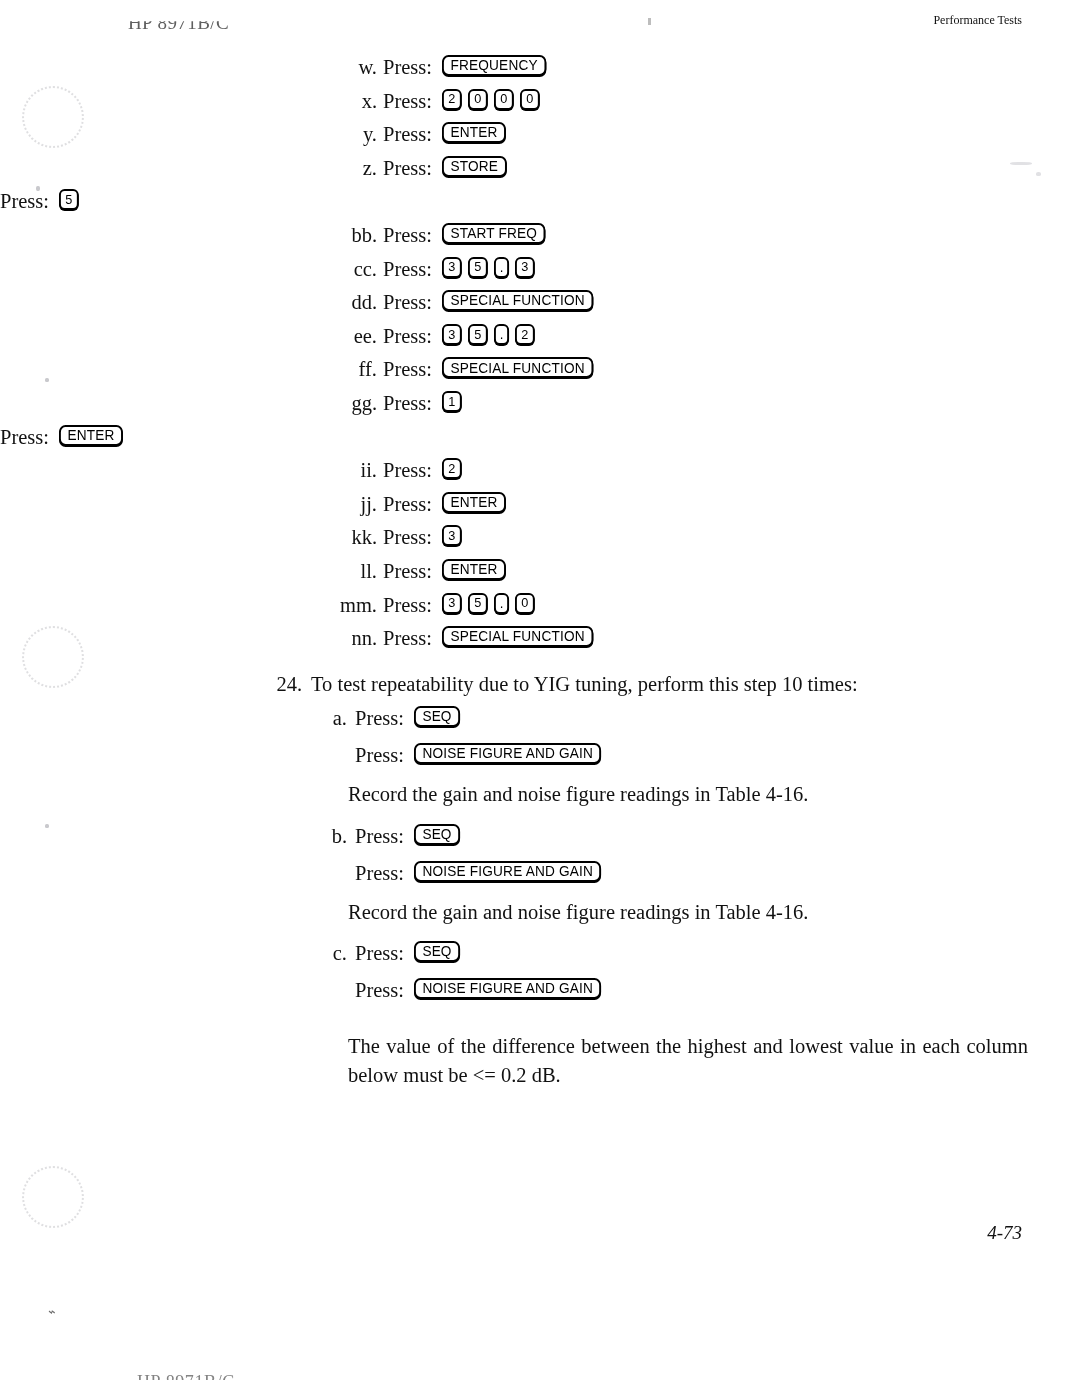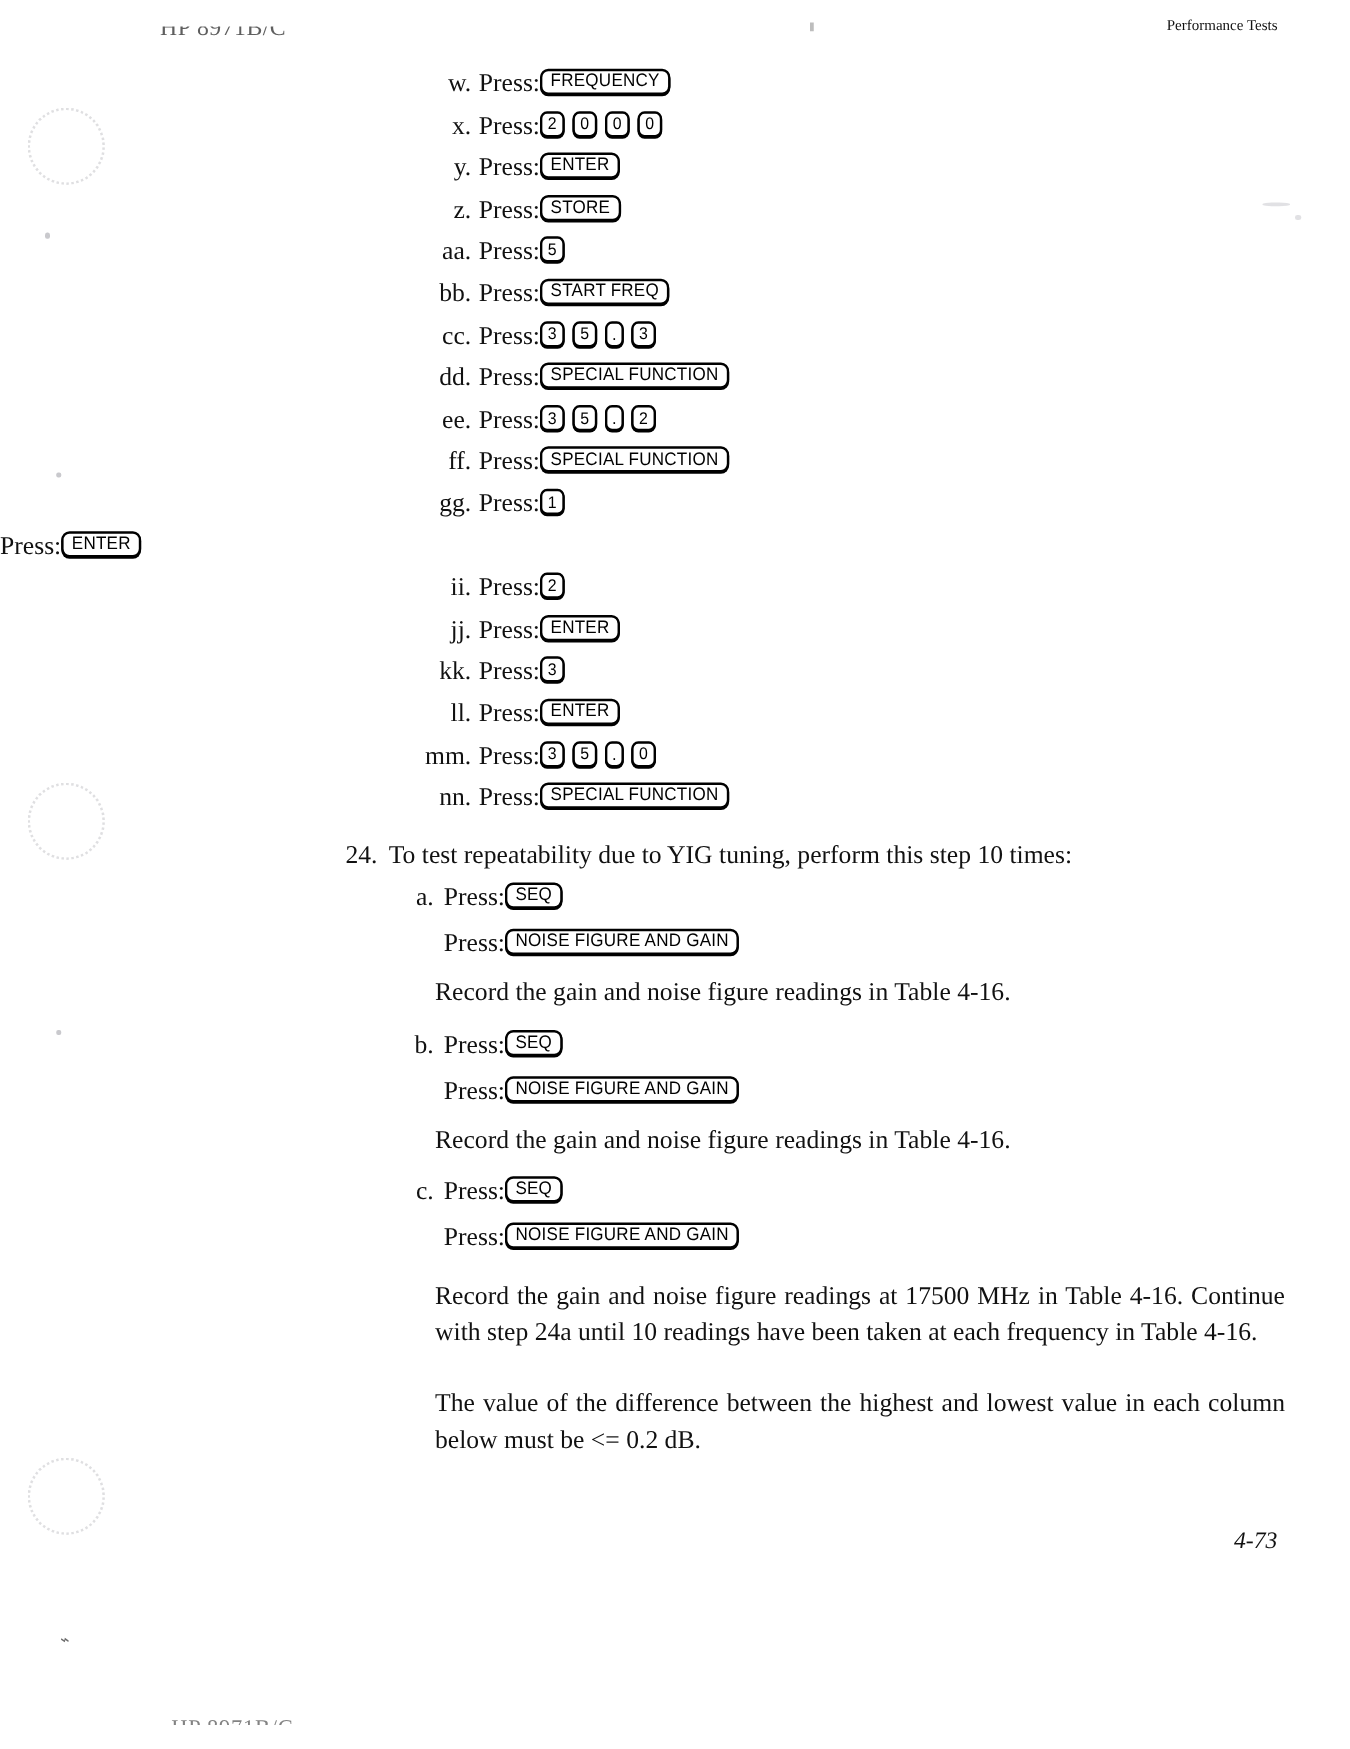--- a/index.html
+++ b/index.html
@@ -108,21 +108,21 @@
   }
   .press-word {
     font-size: 20.5px;
     line-height: 26px;
     white-space: pre;
   }
   .keys {
     display: flex;
     align-items: center;
     gap: 5px;
-    margin-left: 0;
+    margin-left: 10px;
     margin-top: 1px;
   }
 
   
   .key {
     display: inline-flex;
     align-items: center;
     justify-content: center;
     font-family: "Liberation Sans", "DejaVu Sans", sans-serif;
     font-size: 14.5px;
@@ -261,21 +261,20 @@
           </div>
         </div>
         <div class="key-row">
           <div class="marker">z.</div>
           <div class="press-word">Press:</div>
           <div class="keys">
             <span class="key wide">STORE</span>
           </div>
         </div>
         <div class="key-row">
-          <div class="marker">aa.</div>
           <div class="press-word">Press:</div>
           <div class="keys">
             <span class="key digit">5</span>
           </div>
         </div>
         <div class="key-row">
           <div class="marker">bb.</div>
           <div class="press-word">Press:</div>
           <div class="keys">
             <span class="key wide">START FREQ</span>
@@ -425,21 +424,20 @@
           </div>
         </div>
         <div class="press-line" style="margin-top:10px;">
           <div class="press-word">Press:</div>
           <div class="keys">
             <span class="key wide">NOISE FIGURE AND GAIN</span>
           </div>
         </div>
       </div>
 
-      <div class="para justify" style="margin-top:20px;">Record the gain and noise figure readings at 17500 MHz in Table 4-16. Continue with step 24a until 10 readings have been taken at each frequency in Table 4-16.</div>
 
       <div class="para justify" style="margin-top:29px;">The value of the difference between the highest and lowest value in each column below must be &lt;= 0.2 dB.</div>
     </div>
 
     <div class="pagenum">4-73</div>
   </div>
 
   <div class="bleed">HP 8971B/C</div>
 </div>
 

